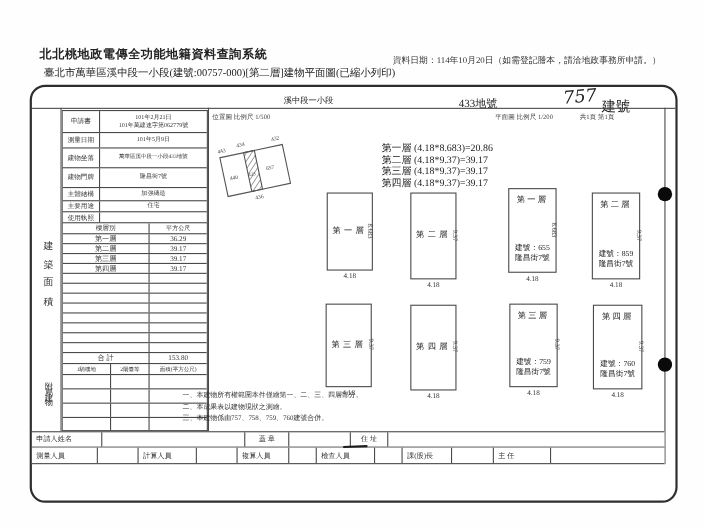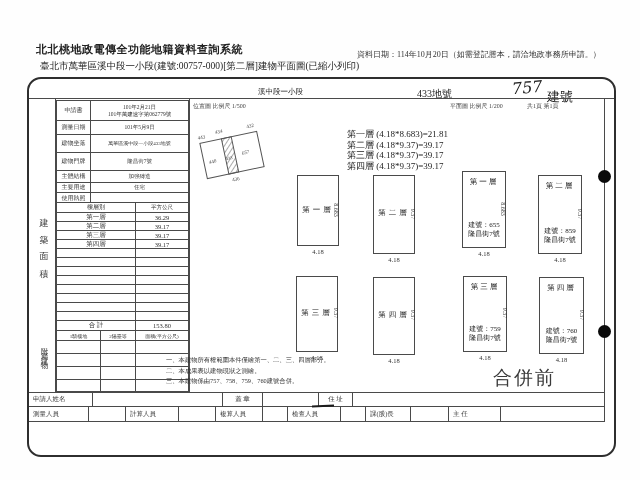--- a/index.html
+++ b/index.html
@@ -239,21 +239,21 @@
           <div class="ac3"></div>
         </div>
       <div class="frow h13">
           <div class="ac1"></div>
           <div class="ac2"></div>
           <div class="ac3"></div>
         </div>
     </div>
 
     <div class="calc">
-      <div>第一層 (4.18*8.683)=21.81</div>
+      <div>第一層 (4.18*8.683)=20.86</div>
       <div>第二層 (4.18*9.37)=39.17</div>
       <div>第三層 (4.18*9.37)=39.17</div>
       <div>第四層 (4.18*9.37)=39.17</div>
     </div>
 
     <div class="plan-rect after" style="left:268px;top:96px;width:42px;height:71px;">
       <div class="pr-floor">第一層</div>
       <div class="pr-side">8.683</div>
       <div class="pr-width">4.18</div>
     </div>
@@ -295,21 +295,20 @@
       <div class="pr-width">4.18</div>
     </div>
     <div class="plan-rect before" style="left:510px;top:198px;width:45px;height:77px;">
       <div class="pr-floor">第四層</div>
       <div class="pr-bno">建號：760</div>
       <div class="pr-addr">隆昌街7號</div>
       <div class="pr-side">9.37</div>
       <div class="pr-width">4.18</div>
     </div>
 
-    <div class="before-label">合併前</div>
 
     <div class="notes">
       <div>一、本建物所有權範圍本件僅繪第一、二、三、四層部分。</div>
       <div>二、本成果表以建物現狀之測繪。</div>
       <div>三、本建物係由757、758、759、760建號合併。</div>
     </div>
 
     <div class="foot-row fr1">
       <div class="fcell" style="width:64px">申請人姓名</div>
       <div class="fcell" style="width:130px"></div>

